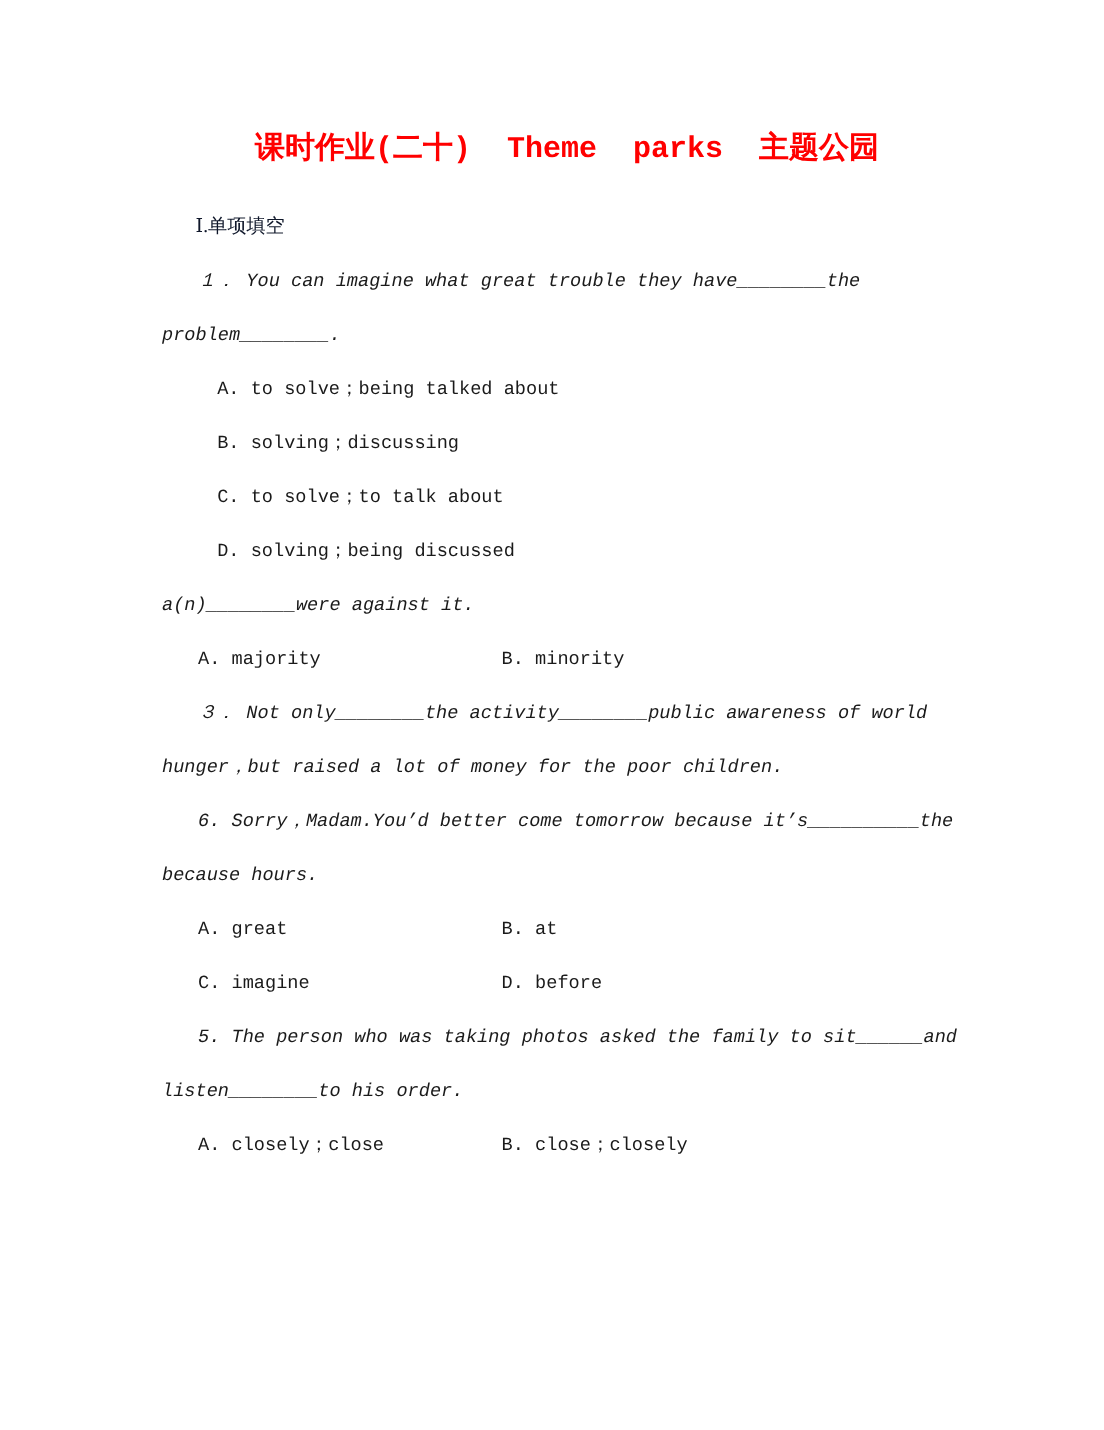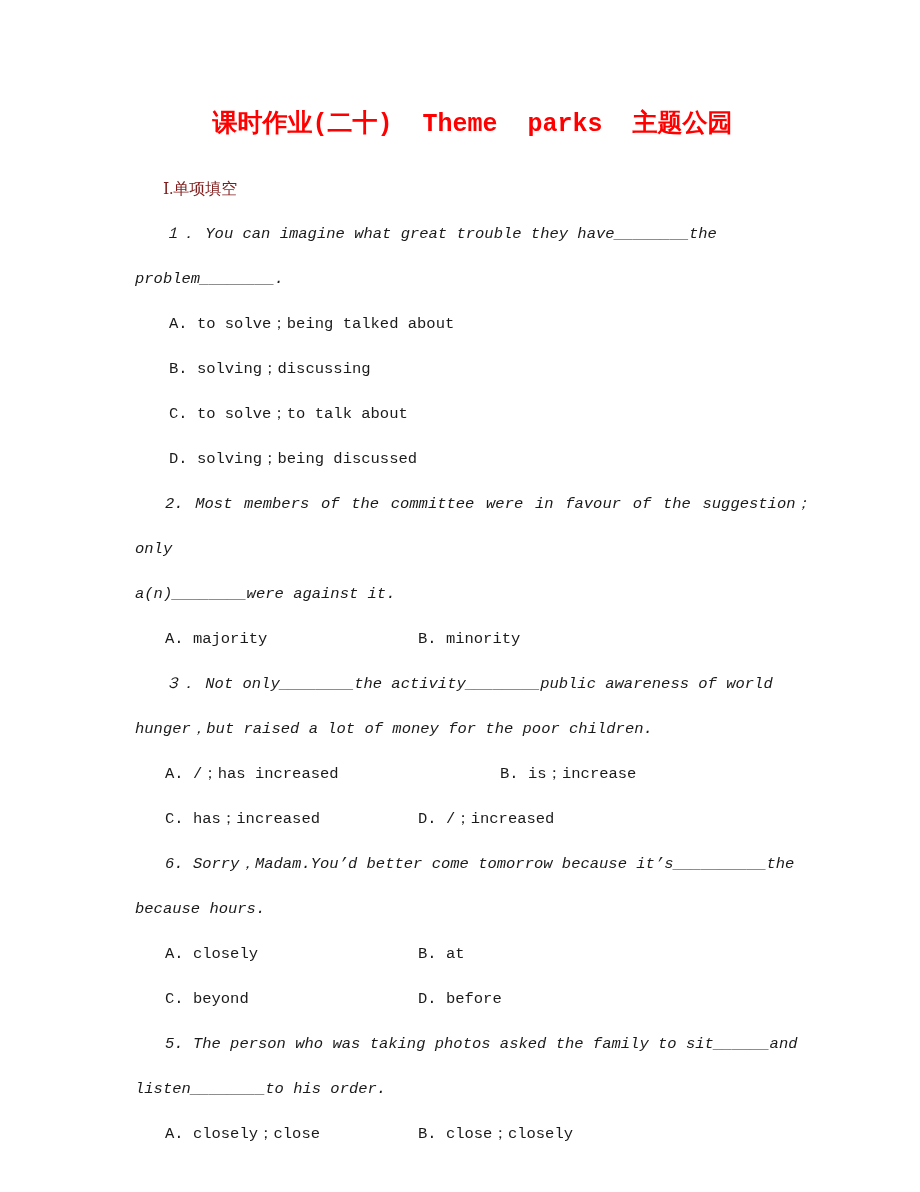--- a/index.html
+++ b/index.html
@@ -86,101 +86,88 @@
     top: 0;
     white-space: pre;
   }
   .col-a { left: 30px; }
   .col-b { left: 283px; }
   .col-b2 { left: 365px; }
 
   .opt-single {
     position: relative;
     left: 0;
-    margin-left: 34px;
+    margin-left: 46px;
     white-space: pre;
     height: 45px;
     line-height: 45px;
     font-family: Liberation Mono, monospace;
   }
 </style>
 </head>
 <body>
 
 <div class="page" style="background: rgb(255, 255, 255);">
 
   <div class="doc-title" style="color: rgb(255, 0, 0);">课时作业(二十)  Theme  parks  主题公园</div>
 
-  <div class="section-heading" style="color: #7f1d1d;">Ⅰ.单项填空</div>
+  <div class="section-heading" style="color: #0f172a;">Ⅰ.单项填空</div>
 
   <div class="body-block" style="color: rgb(26, 26, 26);">
 
     <div class="q">
       <div class="stem">
         <span>１． You  can  imagine  what  great  trouble  they  have________the</span>
       </div>
       <div class="stem" style="text-indent:0">
         <span>problem________.</span>
       </div>
       <div class="opts">
         <div class="opt-single">A. to solve；being talked about</div>
         <div class="opt-single">B. solving；discussing</div>
         <div class="opt-single">C. to solve；to talk about</div>
         <div class="opt-single">D. solving；being discussed</div>
       </div>
     </div>
 
     <div class="q">
-      <div class="stem">
-        <span>2. Most members of the committee were in favour of the suggestion；only</span>
-      </div>
       <div class="stem" style="text-indent:0">
         <span>a(n)________were against it.</span>
       </div>
       <div class="opts">
         <div class="opt-row">
           <span class="opt col-a">A. majority</span>
           <span class="opt col-b">B. minority</span>
         </div>
       </div>
     </div>
 
     <div class="q">
       <div class="stem">
         <span>３． Not only________the activity________public  awareness  of  world</span>
       </div>
       <div class="stem" style="text-indent:0">
         <span>hunger，but raised a lot of money for the poor children.</span>
       </div>
-      <div class="opts">
-        <div class="opt-row">
-          <span class="opt col-a">A. /；has increased</span>
-          <span class="opt col-b2">B. is；increase</span>
-        </div>
-        <div class="opt-row">
-          <span class="opt col-a">C. has；increased</span>
-          <span class="opt col-b">D. /；increased</span>
-        </div>
-      </div>
     </div>
 
     <div class="q">
       <div class="stem">
         <span>6. Sorry，Madam.You’d better come tomorrow because it’s__________the</span>
       </div>
       <div class="stem" style="text-indent:0">
         <span>because hours.</span>
       </div>
       <div class="opts">
         <div class="opt-row">
-          <span class="opt col-a">A. closely</span>
+          <span class="opt col-a">A. great</span>
           <span class="opt col-b">B. at</span>
         </div>
         <div class="opt-row">
-          <span class="opt col-a">C. beyond</span>
+          <span class="opt col-a">C. imagine</span>
           <span class="opt col-b">D. before</span>
         </div>
       </div>
     </div>
 
     <div class="q">
       <div class="stem">
         <span>5. The person who was taking photos asked the family to sit______and</span>
       </div>
       <div class="stem" style="text-indent:0">

